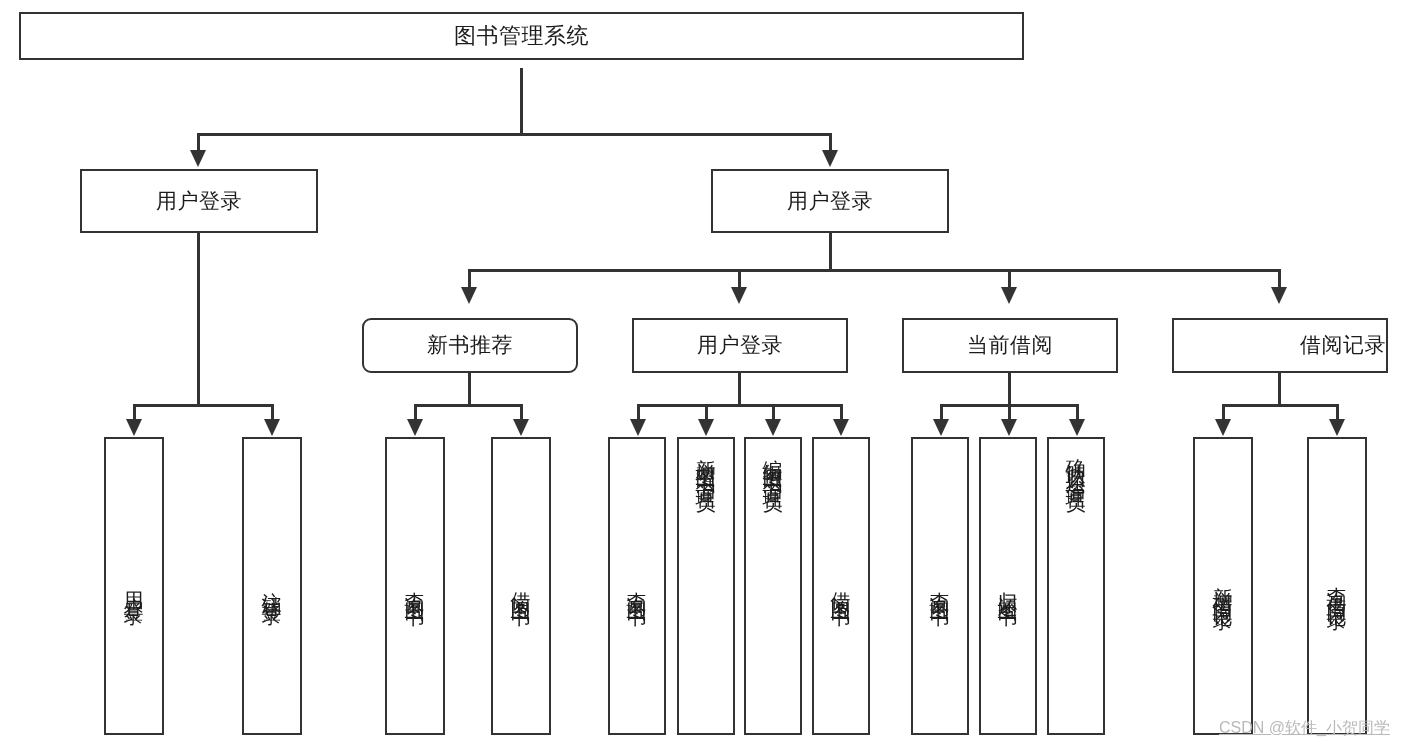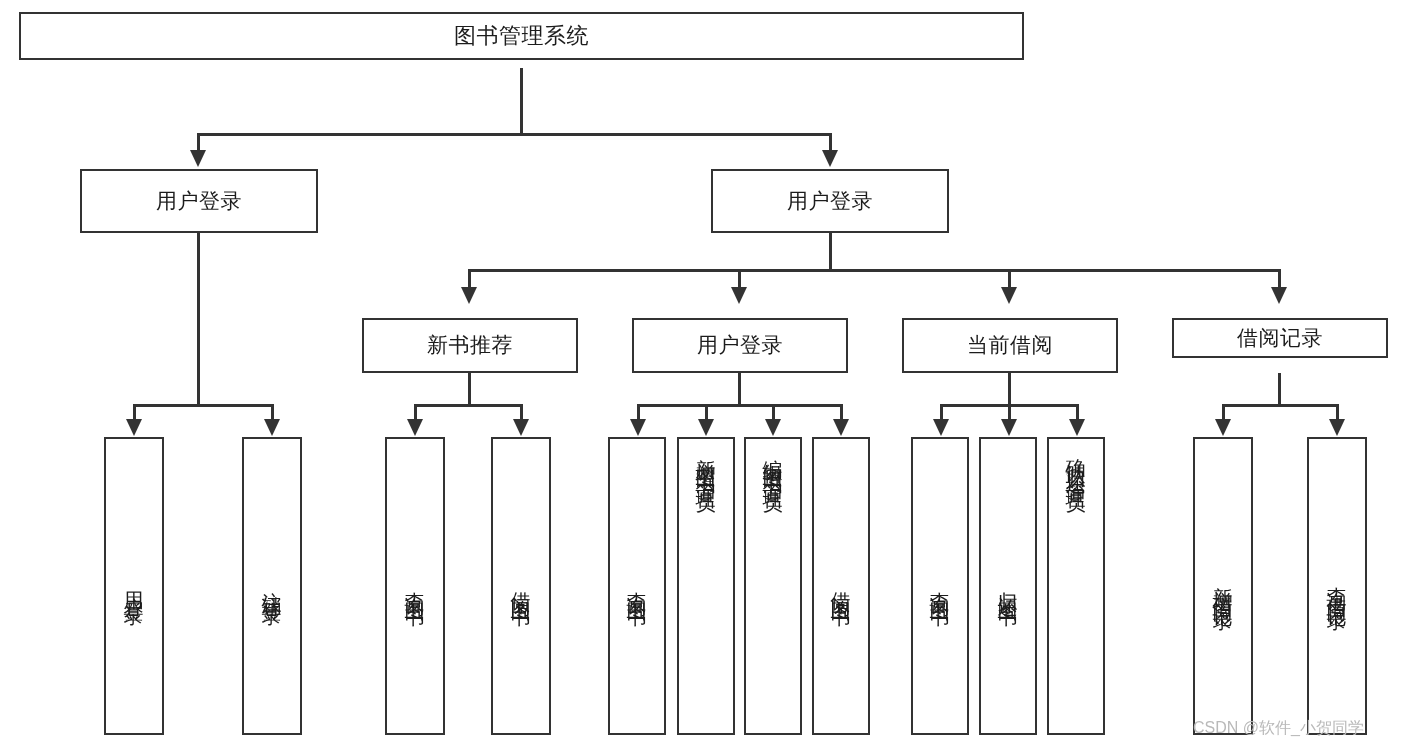--- a/index.html
+++ b/index.html
@@ -121,30 +121,30 @@
   <div class="ln h" style="left:468px; top:269px; width:812px;"></div>
   <div class="ln v" style="left:468px; top:269px; height:22px;"></div>
   <div class="arrow" style="left:461px; top:287px;"></div>
   <div class="ln v" style="left:738px; top:269px; height:22px;"></div>
   <div class="arrow" style="left:731px; top:287px;"></div>
   <div class="ln v" style="left:1008px; top:269px; height:22px;"></div>
   <div class="arrow" style="left:1001px; top:287px;"></div>
   <div class="ln v" style="left:1278px; top:269px; height:22px;"></div>
   <div class="arrow" style="left:1271px; top:287px;"></div>
 
-  <div class="node horiz" style="left:362px; top:318px; width:216px; height:55px;">
+  <div class="node horiz" style="left:362px; top:318px; width:216px; height:55px;border-radius:9px;">
     <span class="lbl">新书推荐</span>
   </div>
   <div class="node horiz" style="left:632px; top:318px; width:216px; height:55px;">
     <span class="lbl">用户登录</span>
   </div>
   <div class="node horiz" style="left:902px; top:318px; width:216px; height:55px;font-family:Liberation Serif, serif;">
     <span class="lbl">当前借阅</span>
   </div>
-  <div class="node horiz" style="left:1172px; top:318px; width:216px; height:40px;">
+  <div class="node horiz" style="left:1172px; top:318px; width:216px; height:55px;justify-content:flex-end;">
     <span class="lbl">借阅记录</span>
   </div>
 
   <div class="ln v" style="left:468px; top:373px; height:33px;"></div>
   <div class="ln h" style="left:414px; top:404px; width:108px;"></div>
   <div class="ln v" style="left:414px; top:404px; height:18px;"></div>
   <div class="arrow" style="left:407px; top:419px;"></div>
   <div class="ln v" style="left:520px; top:404px; height:18px;"></div>
   <div class="arrow" style="left:513px; top:419px;"></div>
 
@@ -212,15 +212,15 @@
     <span class="lbl">确认归还（管理员）</span>
   </div>
 
   <div class="node vert mid" style="left:1193px; top:437px; width:60px; height:298px;">
     <span class="lbl">新增借阅记录</span>
   </div>
   <div class="node vert mid" style="left:1307px; top:437px; width:60px; height:298px;">
     <span class="lbl">查询借阅记录</span>
   </div>
 
-  <div id="watermark" style="left:1193px; top:718px;">CSDN @软件_小贺同学</div>
+  <div id="watermark" style="left:1219px; top:718px;text-decoration:underline;">CSDN @软件_小贺同学</div>
 
 </div>
 
 </body></html>

